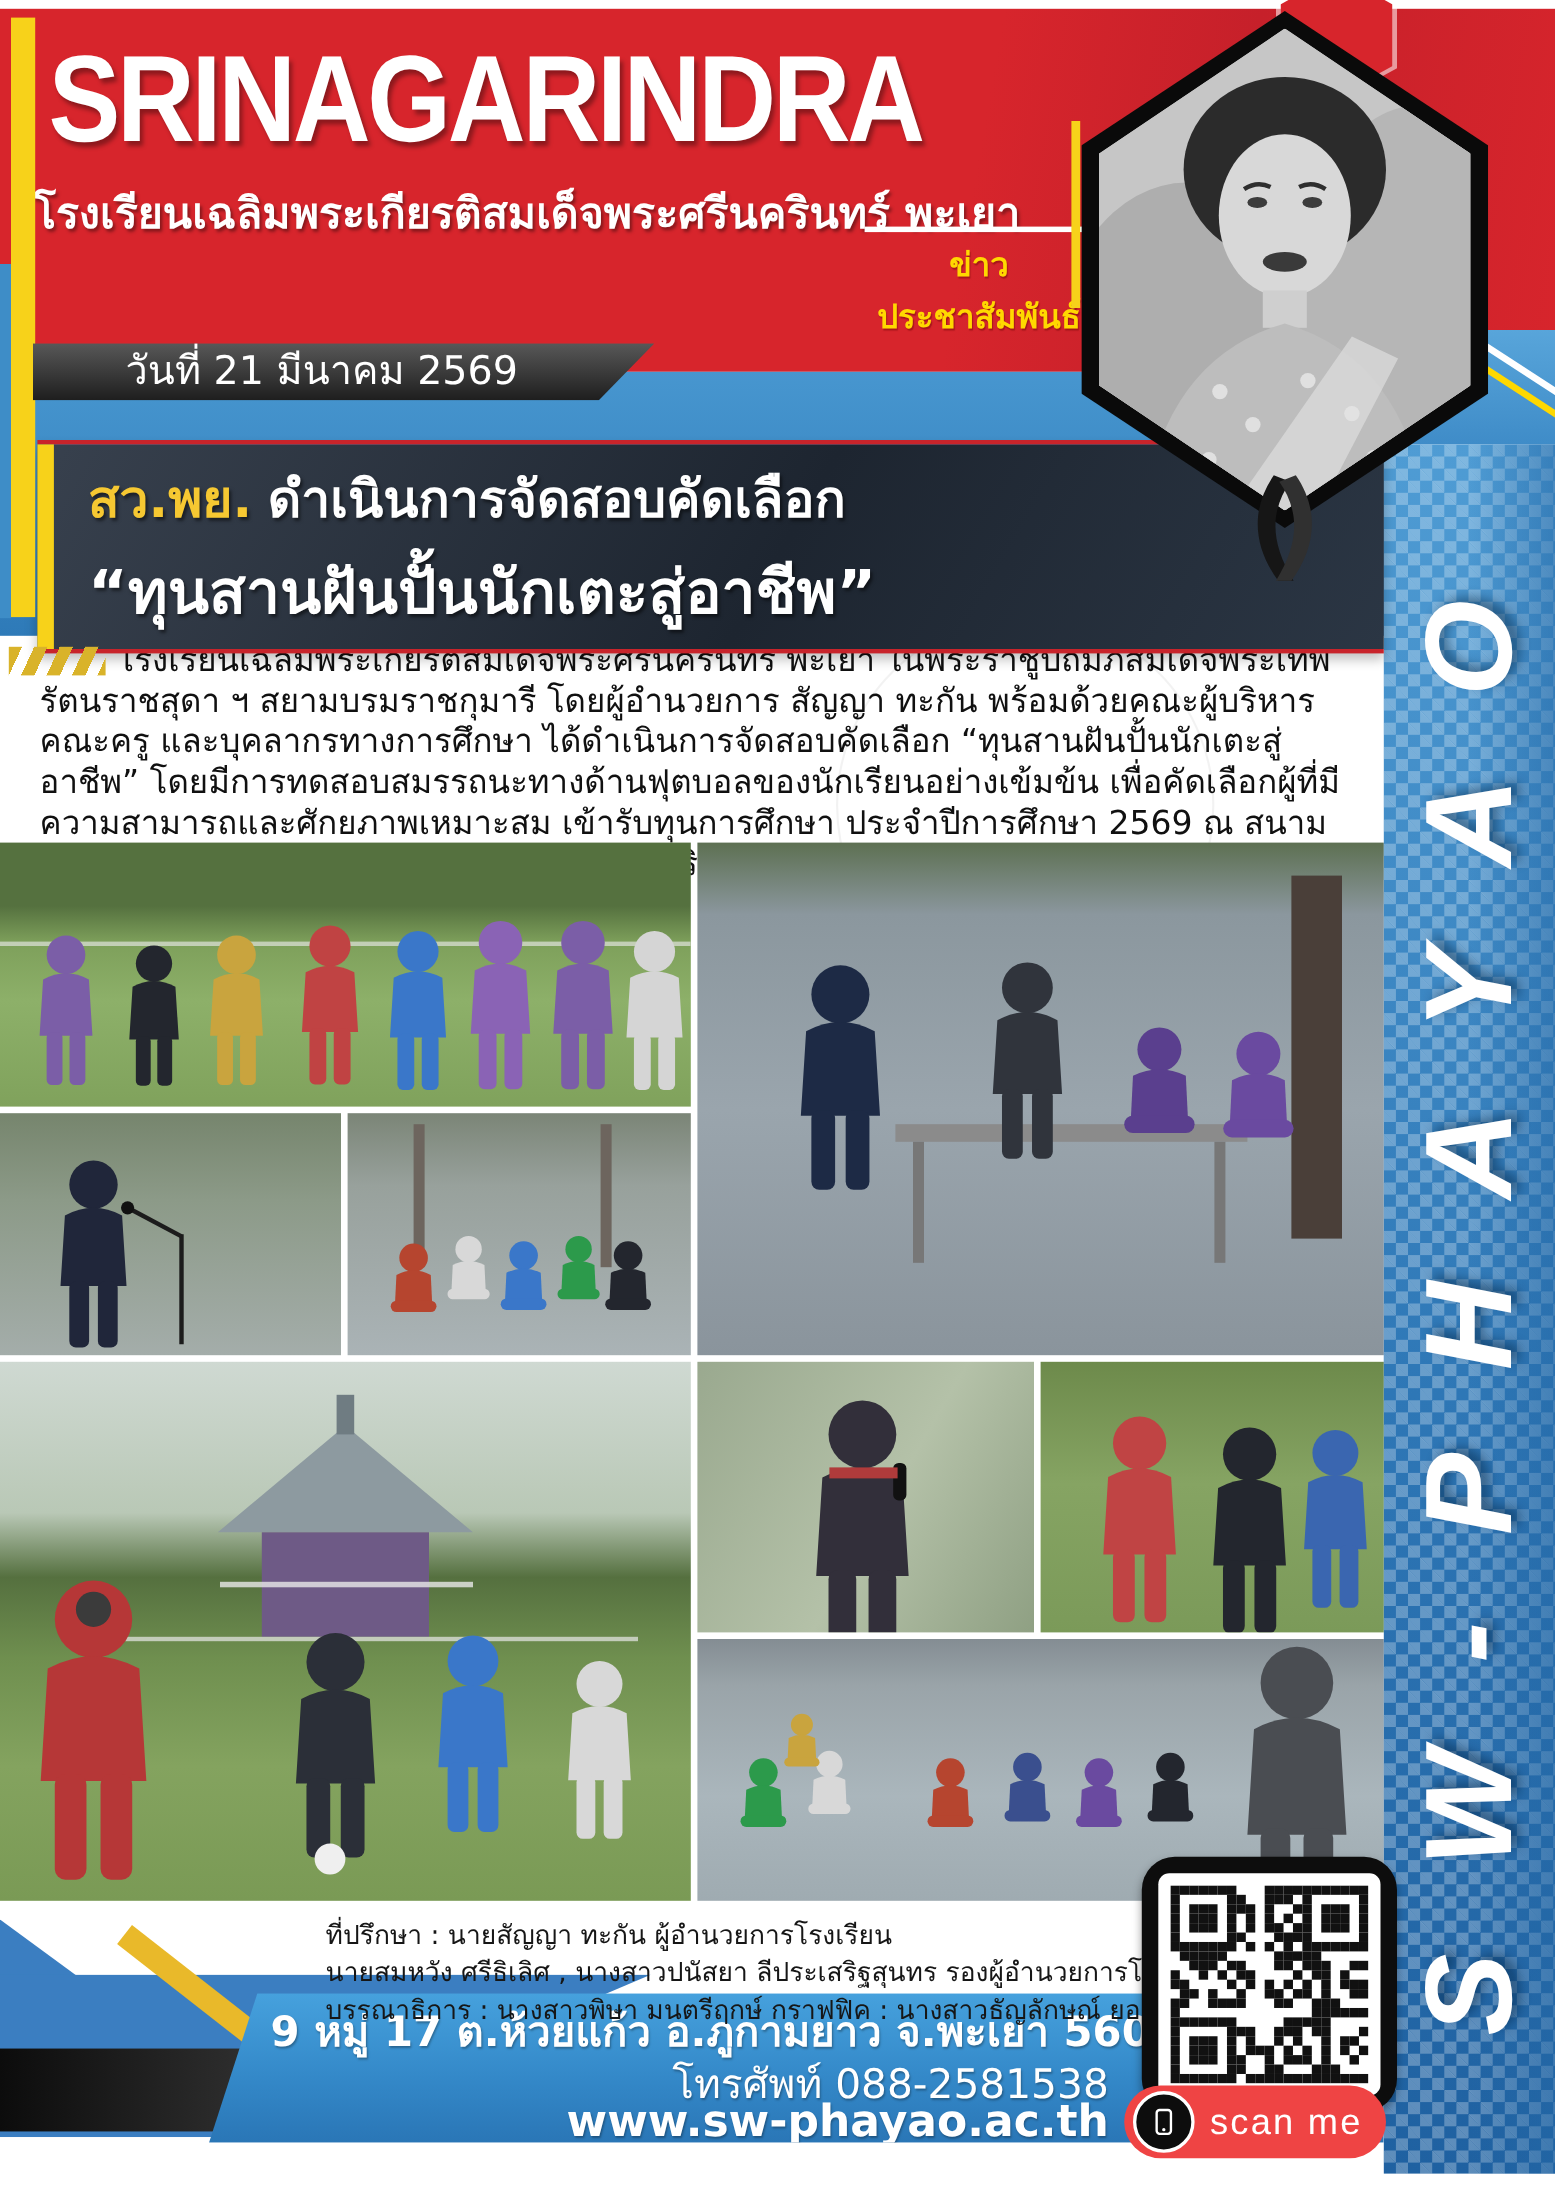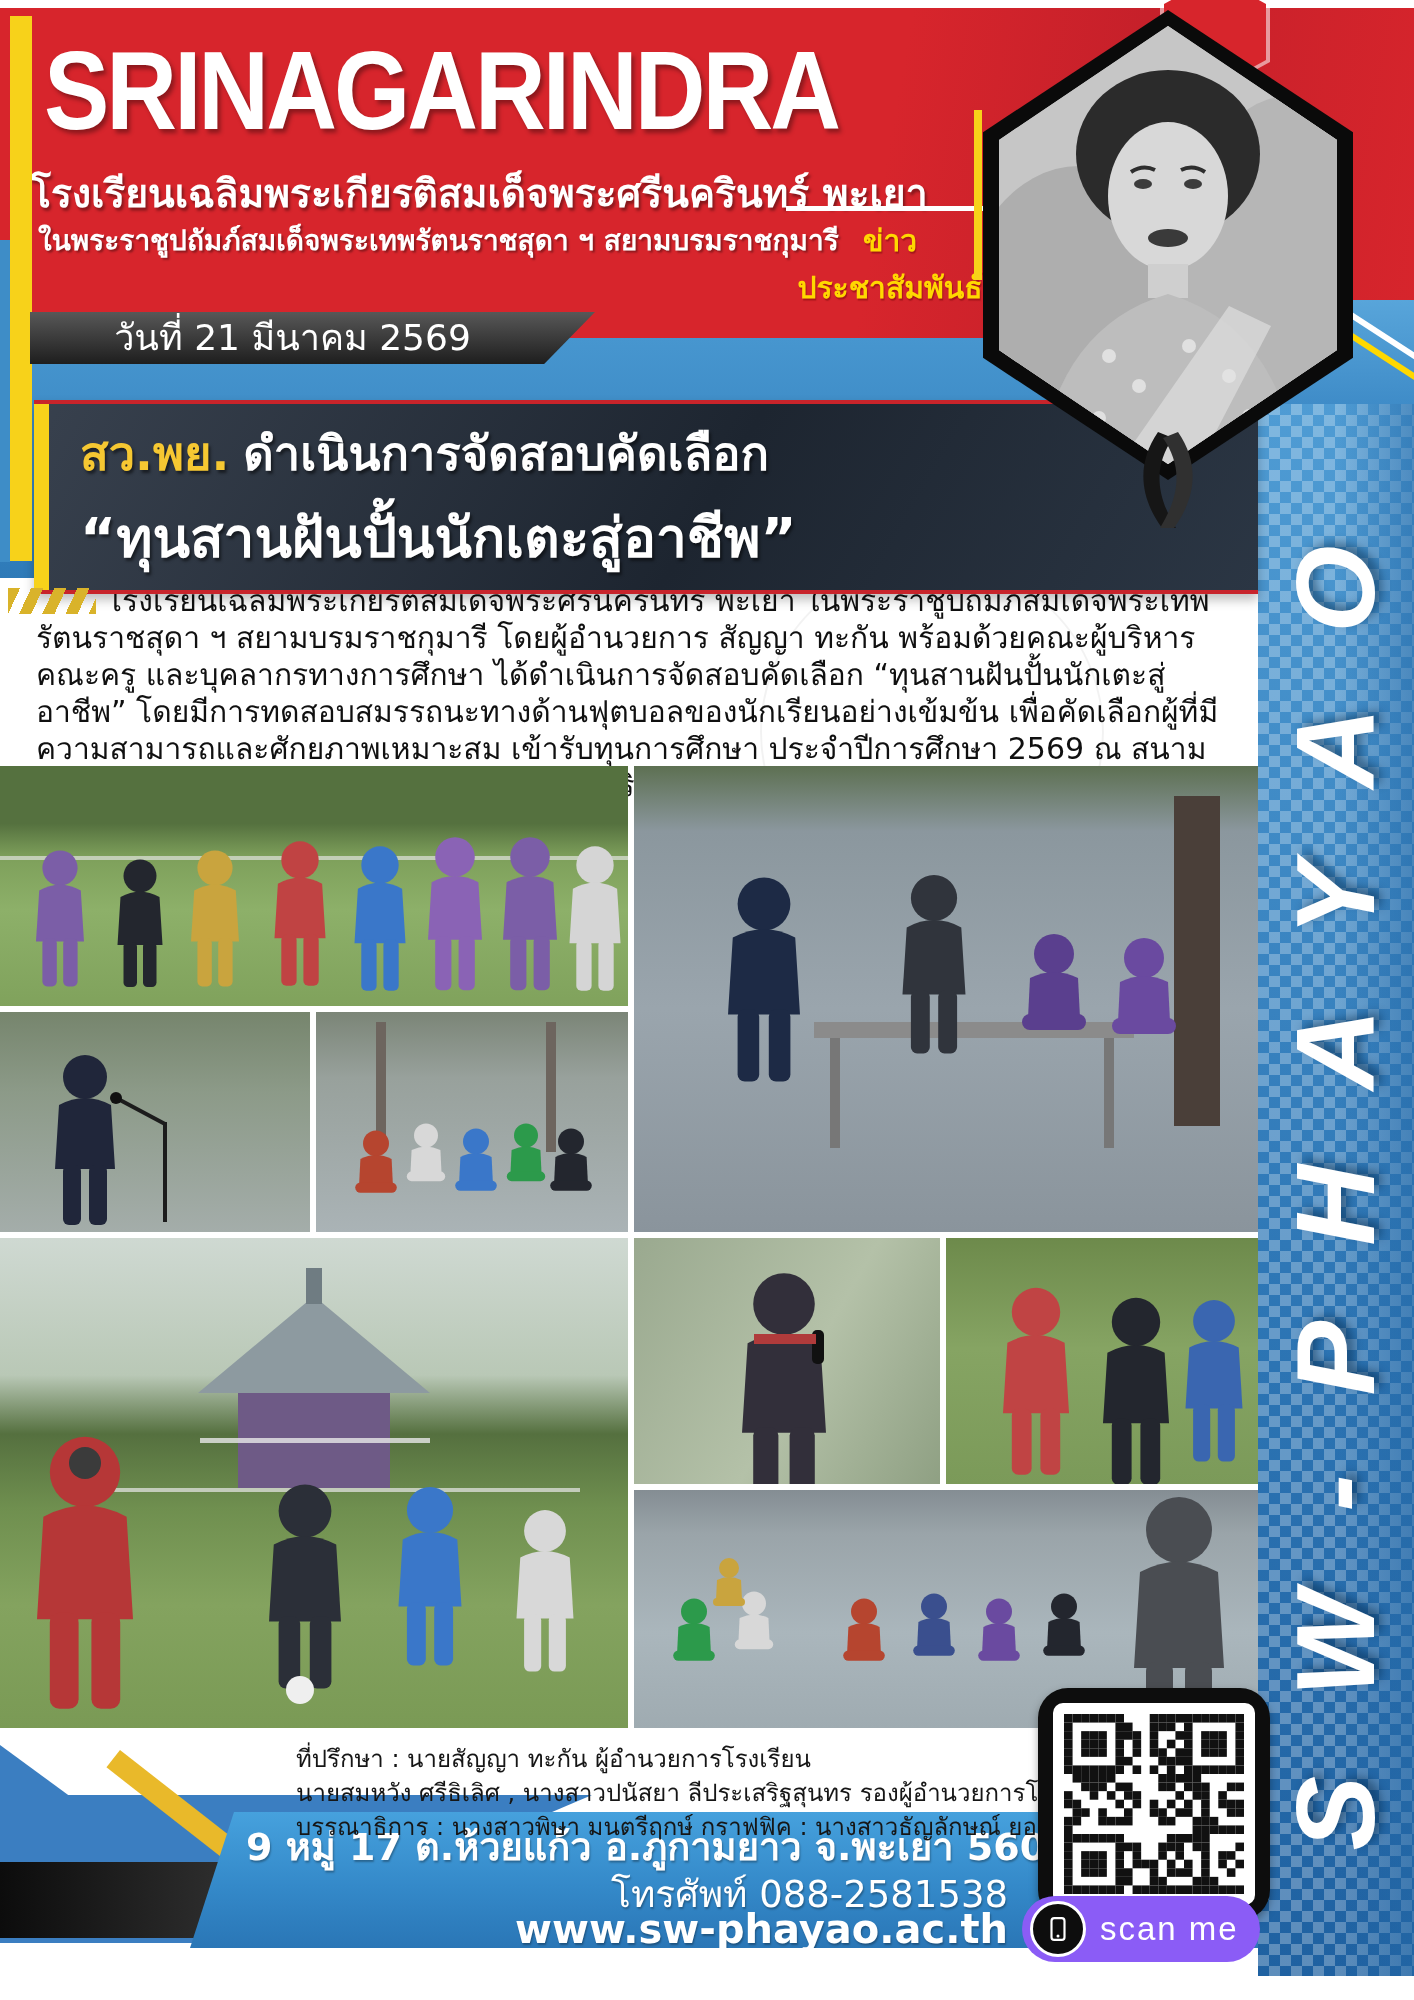--- a/index.html
+++ b/index.html
@@ -126,21 +126,21 @@
   .hex-inner{position:absolute;left:16px;top:16px;width:338px;height:438px;overflow:hidden;
     clip-path:polygon(50% 0,100% 26%,100% 74%,50% 100%,0 74%,0 26%);background:#c9c9c9;}
   .hex-accent{left:974px;top:110px;width:8px;height:170px;background:#f7d21a;z-index:4;}
   .ribbon{left:1128px;top:426px;width:80px;height:108px;z-index:6;}
 
   
   .qr-block{left:1038px;top:1688px;width:232px;height:232px;background:#0d0d0d;border-radius:30px;
     z-index:6;box-shadow:0 4px 8px rgba(0,0,0,.35);}
   .qr-white{position:absolute;left:15px;top:15px;width:202px;height:202px;background:#fff;border-radius:10px;
     display:flex;align-items:center;justify-content:center;}
-  .scan-pill{left:1022px;top:1896px;width:238px;height:66px;background:#8b5cf6;border-radius:36px;
+  .scan-pill{left:1022px;top:1896px;width:238px;height:66px;background:#ef4444;border-radius:36px;
     z-index:7;display:flex;align-items:center;gap:14px;padding-left:8px;box-sizing:border-box;}
   .scan-circle{width:50px;height:50px;border-radius:50%;border:3px solid #fff;background:#0d0d0d;
     display:flex;align-items:center;justify-content:center;flex:0 0 auto;}
   .scan-label{color:#fff;font-size:33px;font-family:"Liberation Sans",sans-serif;letter-spacing:2px;}
 </style>
 </head>
 <body>
 
 <div class="page">
 
@@ -158,21 +158,20 @@
           <rect x="-16" y="8" width="32" height="8" rx="4"></rect>
         </g>
     </defs>
   </svg>
 
   <div class="abs red-header"></div>
   <div class="abs left-yellow-bar"></div>
   <div class="abs left-blue-sliver"></div>
   <div class="abs masthead">SRINAGARINDRA</div>
   <div class="abs school-name">โรงเรียนเฉลิมพระเกียรติสมเด็จพระศรีนครินทร์ พะเยา</div>
-  <div class="abs patronage">ในพระราชูปถัมภ์สมเด็จพระเทพรัตนราชสุดา ฯ สยามบรมราชกุมารี</div>
   <div class="abs info-sub-box">
     <div class="info-subtitle">ข่าวประชาสัมพันธ์</div>
   </div>
   <div class="abs hexo hexo-outer" style="left:1160px;top:-28px;width:110px;height:120px;">
       <div class="hexo hexo-inner"></div>
     </div>
   <div class="abs hexo hexo-outer" style="left:1030px;top:150px;width:90px;height:100px;opacity:.6;">
       <div class="hexo hexo-inner"></div>
     </div>
   <div class="abs hexo hexo-y" style="left:905px;top:38px;width:70px;height:78px;">

